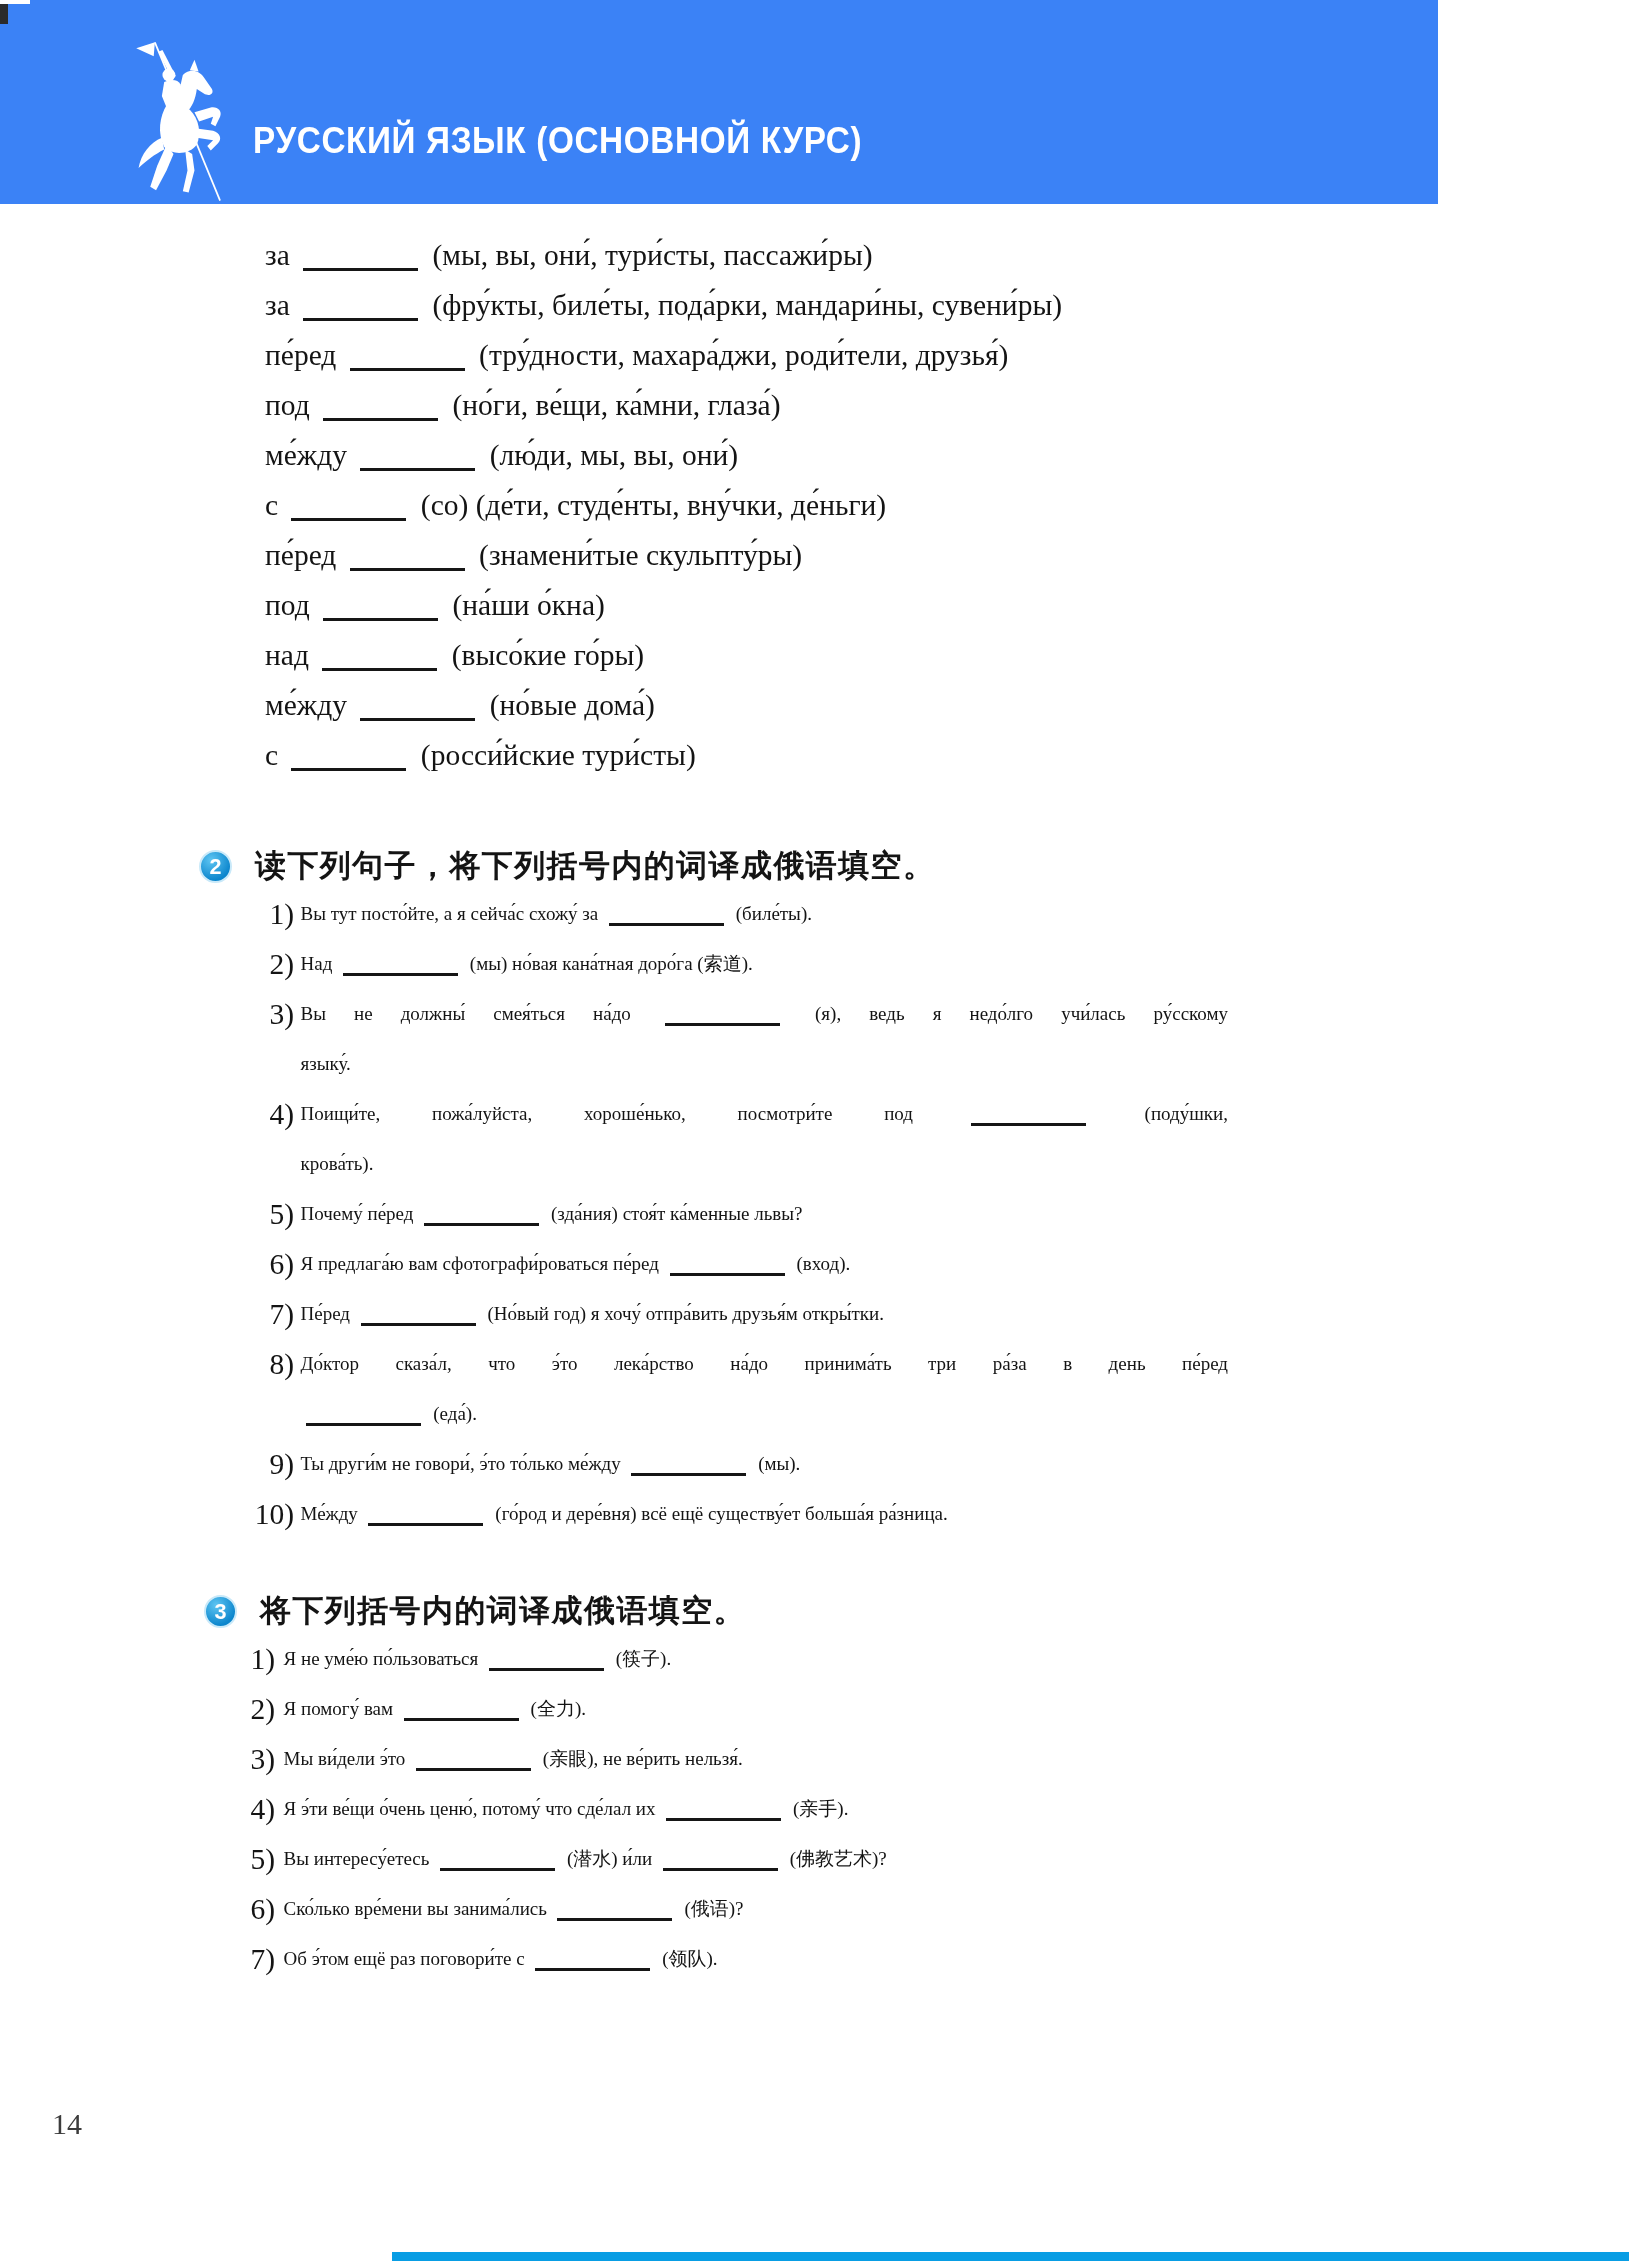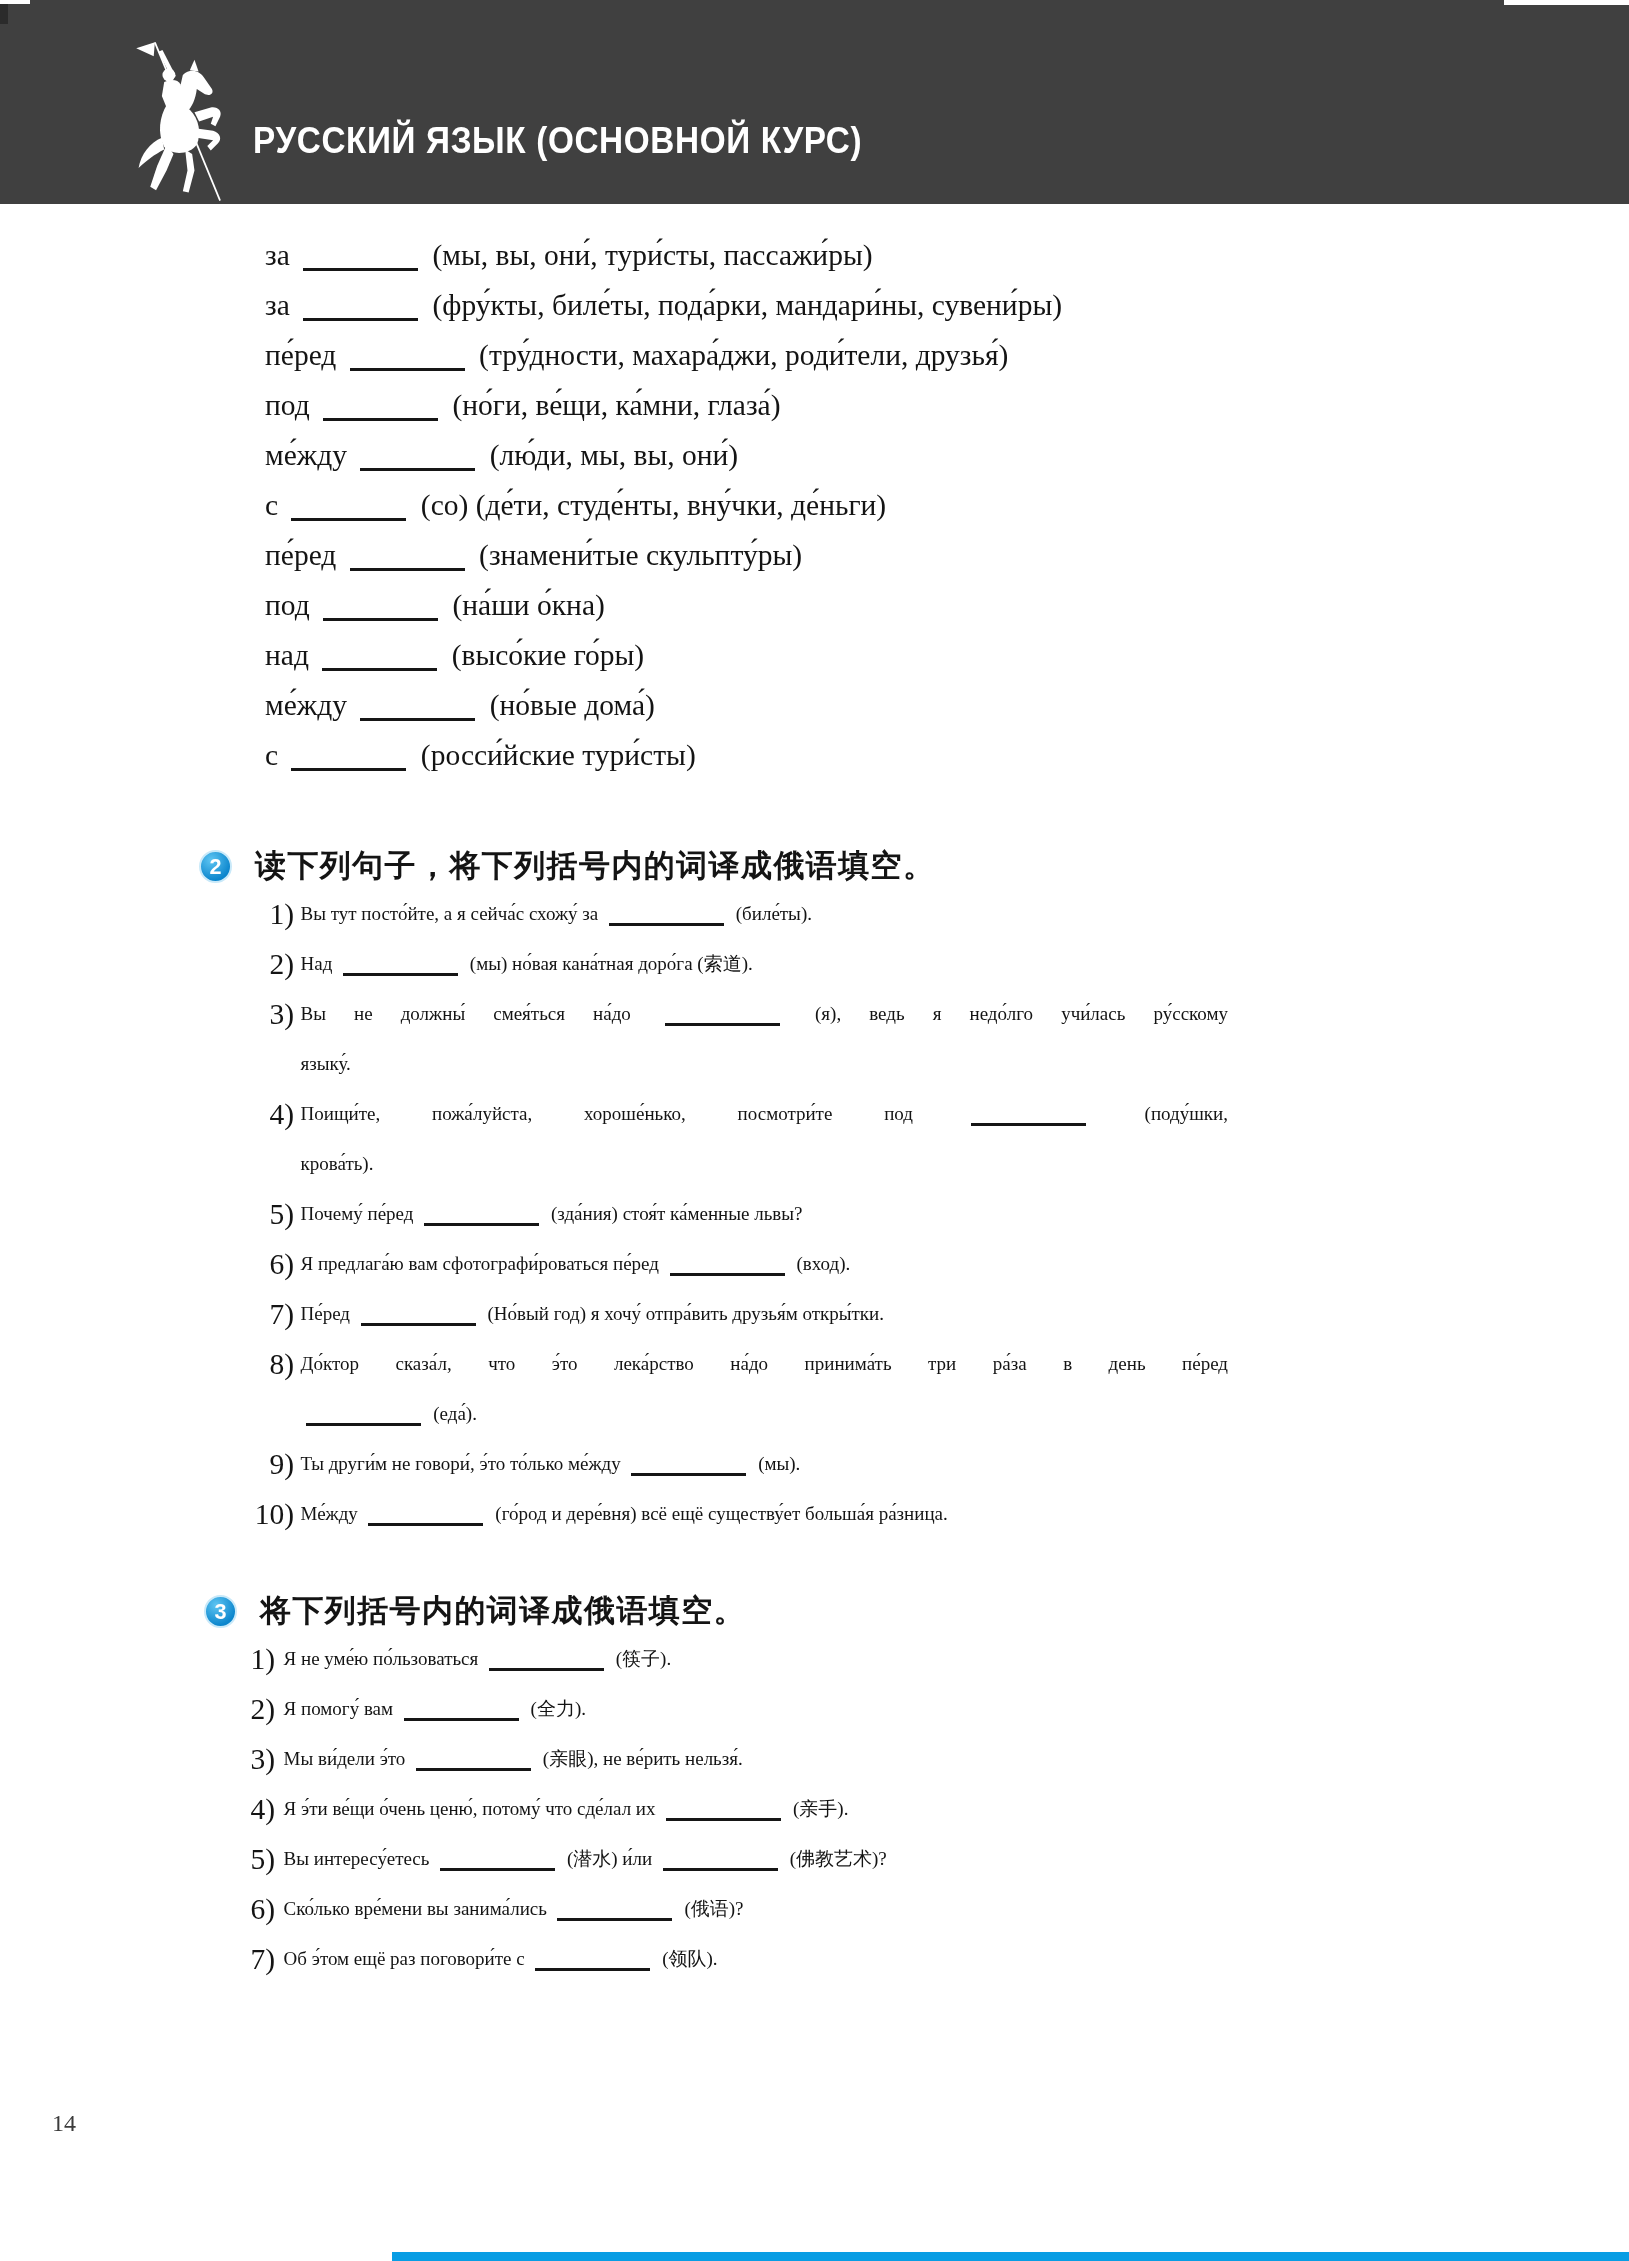--- a/index.html
+++ b/index.html
@@ -4,22 +4,22 @@
 <style>
   html,body{margin:0;padding:0;background:#ffffff;}
   body{
     width:1629px;height:2261px;position:relative;overflow:hidden;
     font-family:"Liberation Serif","DejaVu Serif",serif;
     color:#141414;
     -webkit-font-smoothing:antialiased;
   }
   
   .band{
-    position:absolute;left:0;top:0;width:1629px;height:204px;
-    background:#404040;
+    position:absolute;left:0;top:0;width:1438px;height:204px;
+    background:#3b82f6;
   }
   .band .logo{
     position:absolute;left:122px;top:40px;width:117px;height:163px;
   }
   .band .title{
     position:absolute;left:253px;top:121px;
     font-family:"Liberation Sans","DejaVu Sans",sans-serif;
     font-weight:bold;font-size:37px;line-height:39px;color:#ffffff;
     letter-spacing:0.7px;white-space:nowrap;
     transform:scaleX(0.9);transform-origin:left center;
@@ -59,21 +59,21 @@
     flex:none;width:49px;text-align:right;font-size:29.5px;line-height:50px;
   }
   .exercise.ex3 .item .num{width:45px;}
   .item .body{margin-left:6.5px;flex:1;font-size:19px;line-height:50px;}
   .exercise.ex3 .item .body{margin-left:8.6px;}
   .line{display:block;}
   .line.just{text-align:justify;text-align-last:justify;}
 
   
   .page-number{
-    position:absolute;left:52px;top:2107px;font-size:24px;line-height:33px;
+    position:absolute;left:52px;top:2107px;font-size:30px;line-height:33px;
     color:#3c3c3c;font-family:"Liberation Serif","DejaVu Serif",serif;
   }
   .bottom-bar{position:absolute;left:392px;right:0;bottom:0;height:8.6px;background:#089de4;}
 </style>
 </head>
 <body>
 
 <div class="band">
   <svg class="logo" viewBox="0 0 100 140" xmlns="http://www.w3.org/2000/svg">
     <g fill="#ffffff" stroke="none">

